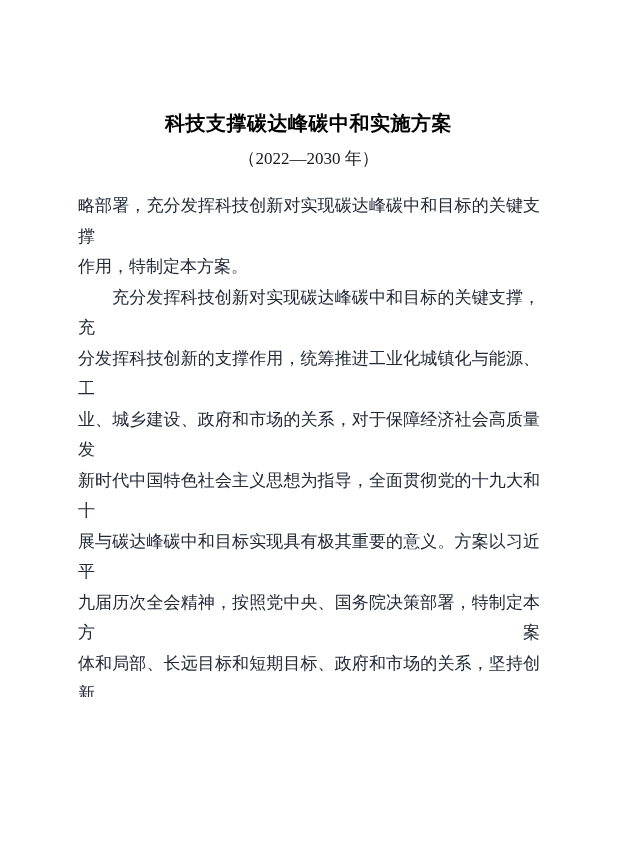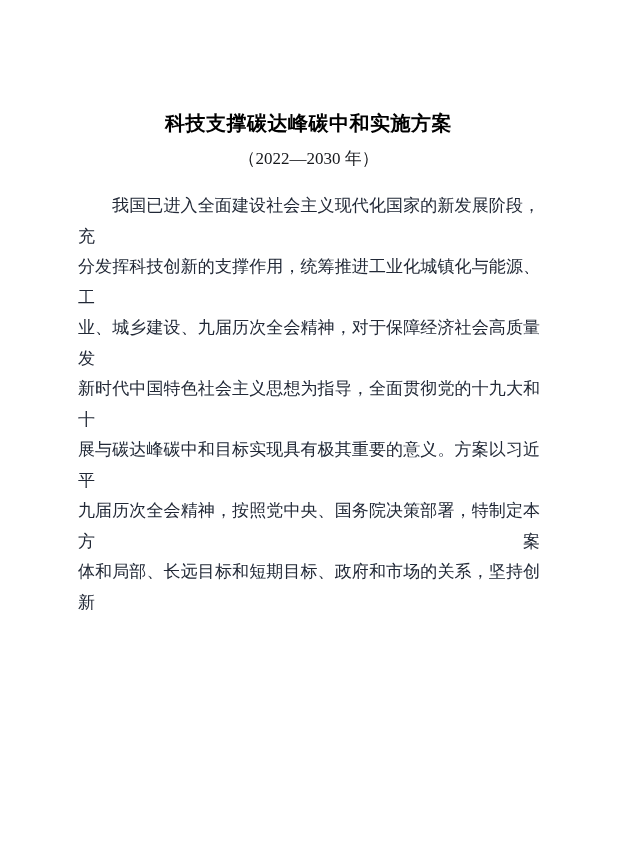--- a/index.html
+++ b/index.html
@@ -72,25 +72,27 @@
 </head>
 <body>
 
 <div class="page">
   <h1 class="doc-title">科技支撑碳达峰碳中和实施方案</h1>
 
   <div class="doc-subtitle">（2022—2030 年）</div>
 
   <div class="doc-body">
     <div class="para">
+        <div class="line">略部署，充分发挥科技创新对实现碳达峰碳中和目标的关键支撑</div>
+        <div class="line last">作用，特制定本方案。</div>
       </div>
     <div class="para">
-        <div class="line first">我国已进入全面建设社会主义现代化国家的新发展阶段，充</div>
+        <div class="line first">充分发挥科技创新对实现碳达峰碳中和目标的关键支撑，充</div>
         <div class="line">分发挥科技创新的支撑作用，统筹推进工业化城镇化与能源、工</div>
-        <div class="line">业、城乡建设、九届历次全会精神，对于保障经济社会高质量发</div>
+        <div class="line">业、城乡建设、政府和市场的关系，对于保障经济社会高质量发</div>
         <div class="line">新时代中国特色社会主义思想为指导，全面贯彻党的十九大和十</div>
         <div class="line">展与碳达峰碳中和目标实现具有极其重要的意义。方案以习近平</div>
         <div class="line">九届历次全会精神，按照党中央、国务院决策部署，特制定本方案</div>
         <div class="line">体和局部、长远目标和短期目标、政府和市场的关系，坚持创新</div>
       </div>
 
   </div>
 
   <div class="page-number">— 1 —</div>
 </div>

